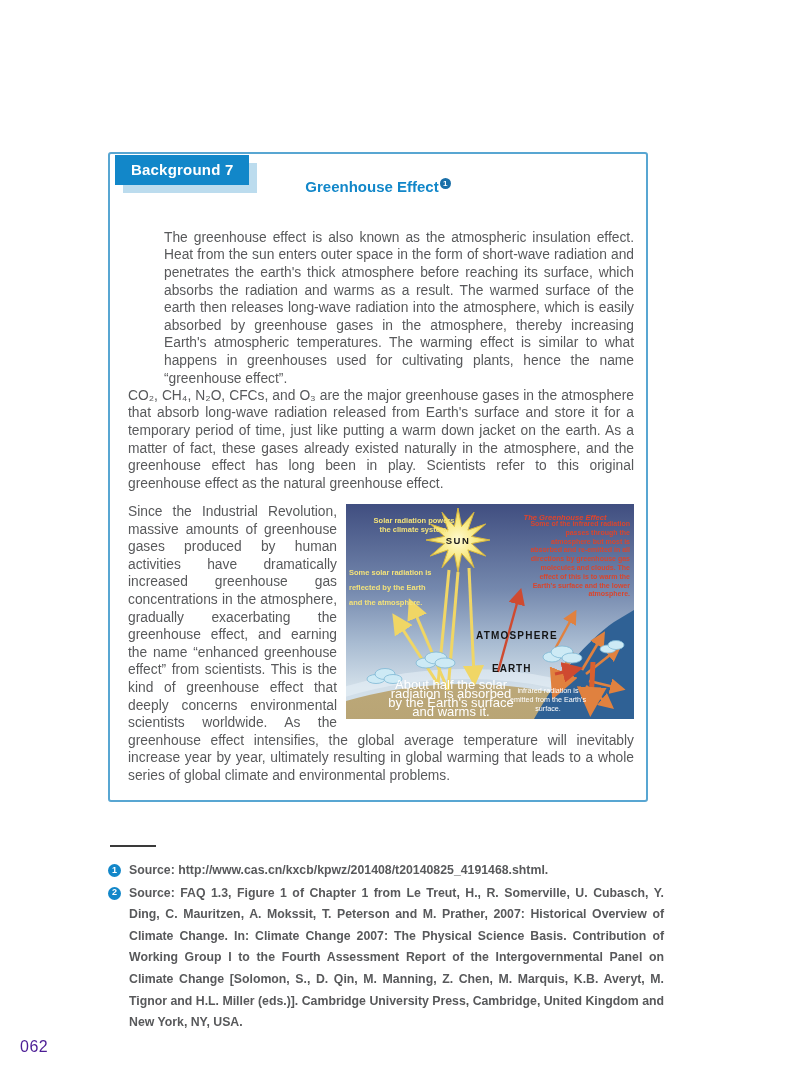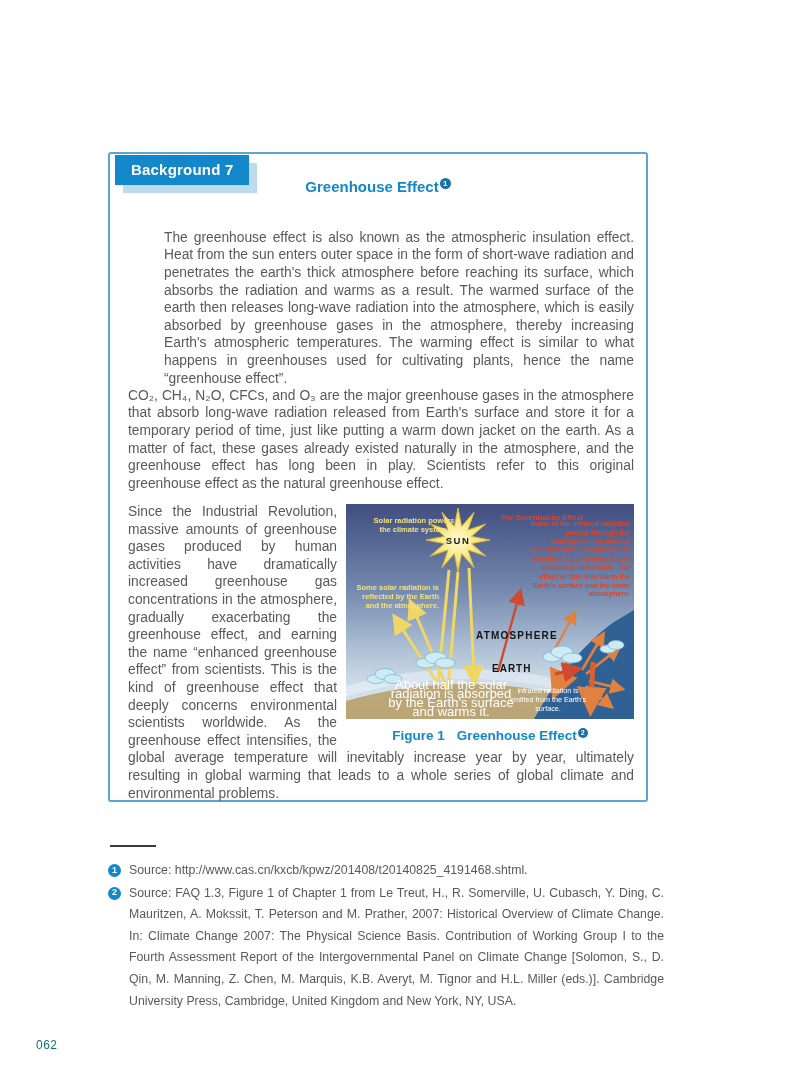--- a/index.html
+++ b/index.html
@@ -32,22 +32,22 @@
   }
   .para1{top:61px;margin-left:36px;}
   .para2{top:219px;}
   .para3{top:349px;}
   
   .figure-wrap{float:right;width:290px;margin:1px -2px 0 9px;}
   .figure-img{position:relative;width:288px;height:215px;overflow:hidden;}
   .figure-img svg{position:absolute;left:0;top:0;}
   .fig-lbl{position:absolute;font-family:"Liberation Sans", sans-serif;}
   .lbl-solar{left:5px;top:12px;width:94px;text-align:center;color:#f3e27a;font-size:7.5px;line-height:9px;font-weight:bold;margin-left:16px;}
-  .lbl-reflected{left:3px;top:61px;width:90px;text-align:right;color:#f3e27a;font-size:7.5px;line-height:9px;font-weight:bold;margin-top:18px;}
-  .lbl-gh-title{right:4px;top:5px;width:130px;text-align:left;color:#e2442a;font-size:7.6px;font-weight:bold;}
+  .lbl-reflected{left:3px;top:61px;width:90px;text-align:left;color:#f3e27a;font-size:7.5px;line-height:15px;font-weight:bold;}
+  .lbl-gh-title{right:4px;top:5px;width:130px;text-align:center;color:#e2442a;font-size:7.6px;font-weight:bold;font-style:italic;}
   .lbl-gh-body{right:4px;top:16px;width:106px;text-align:right;color:#d8462e;font-size:7px;line-height:8.8px;font-weight:bold;}
   .lbl-atmosphere{left:130px;top:123px;color:#141414;font-size:10px;font-weight:bold;letter-spacing:1.2px;}
   .lbl-earth{left:146px;top:156px;color:#141414;font-size:10px;font-weight:bold;letter-spacing:1px;}
   .lbl-absorbed{left:36px;top:176px;width:138px;text-align:center;color:#ffffff;font-size:13px;line-height:9px;}
   .lbl-infrared{left:160px;top:182px;width:84px;text-align:center;color:#ffffff;font-size:7.2px;line-height:9px;}
   .figure-caption{
     width:288px;text-align:center;margin-top:8px;color:#1287c9;
     font-size:13.5px;font-weight:bold;
   }
   .figure-caption .cap-prefix{margin-right:12px;}
@@ -55,23 +55,23 @@
   
   .footnotes{position:absolute;left:108px;top:845px;width:556px;}
   .fn-divider{width:46px;border-top:2px solid #3a3a3a;margin:0 0 13px 2px;}
   .footnote{display:flex;align-items:flex-start;margin-bottom:1px;
     font-size:12.3px;line-height:21.6px;color:#58595b;}
   .fn-marker{
     flex:0 0 auto;display:inline-flex;align-items:center;justify-content:center;
     width:13px;height:13px;border-radius:50%;background:#1287c9;color:#fff;
     font-size:9px;font-weight:bold;margin:4px 8px 0 0;
   }
-  .fn-text{flex:1;text-align:justify;}
+  .fn-text{flex:1;text-align:justify;font-weight:bold;}
   
-  .page-number{position:absolute;left:36px;top:1038px;font-size:12px;color:#0f766e;letter-spacing:.5px;}
+  .page-number{position:absolute;left:20px;top:1038px;font-size:16px;color:#4c1d95;letter-spacing:.5px;}
 </style>
 </head>
 <body>
 
 <div class="content-box">
 
   <div class="badge">
     <span>Background 7</span>
   </div>
 
@@ -165,25 +165,20 @@
         <div class="fig-lbl lbl-solar">Solar radiation powers the climate system.</div>
         <div class="fig-lbl lbl-reflected">Some solar radiation is reflected by the Earth and the atmosphere.</div>
         <div class="fig-lbl lbl-gh-title">The Greenhouse Effect</div>
         <div class="fig-lbl lbl-gh-body">Some of the infrared radiation passes through the atmosphere but most is absorbed and re-emitted in all directions by greenhouse gas molecules and clouds. The effect of this is to warm the Earth's surface and the lower atmosphere.</div>
         <div class="fig-lbl lbl-atmosphere">ATMOSPHERE</div>
         <div class="fig-lbl lbl-earth">EARTH</div>
         <div class="fig-lbl lbl-absorbed">About half the solar radiation is absorbed by the Earth's surface and warms it.</div>
         <div class="fig-lbl lbl-infrared">infrared radiation is emitted from the Earth's surface.</div>
       </div>
 
-      <div class="figure-caption">
-        <span class="cap-prefix">Figure 1</span><span>Greenhouse Effect</span><span class="sup-marker">
-            <span>2</span>
-          </span>
-      </div>
     </div>
     <span>Since the Industrial Revolution, massive amounts of greenhouse gases produced by human activities have dramatically increased greenhouse gas concentrations in the atmosphere, gradually exacerbating the greenhouse effect, and earning the name “enhanced greenhouse effect” from scientists. This is the kind of greenhouse effect that deeply concerns environmental scientists worldwide. As the greenhouse effect intensifies, the global average temperature will inevitably increase year by year, ultimately resulting in global warming that leads to a whole series of global climate and environmental problems.</span>
   </div>
 </div>
 
 <div class="footnotes">
   <div class="fn-divider"></div>
   <div class="footnote">
     <span class="fn-marker">1</span>
     <div class="fn-text">Source: http://www.cas.cn/kxcb/kpwz/201408/t20140825_4191468.shtml.</div>

